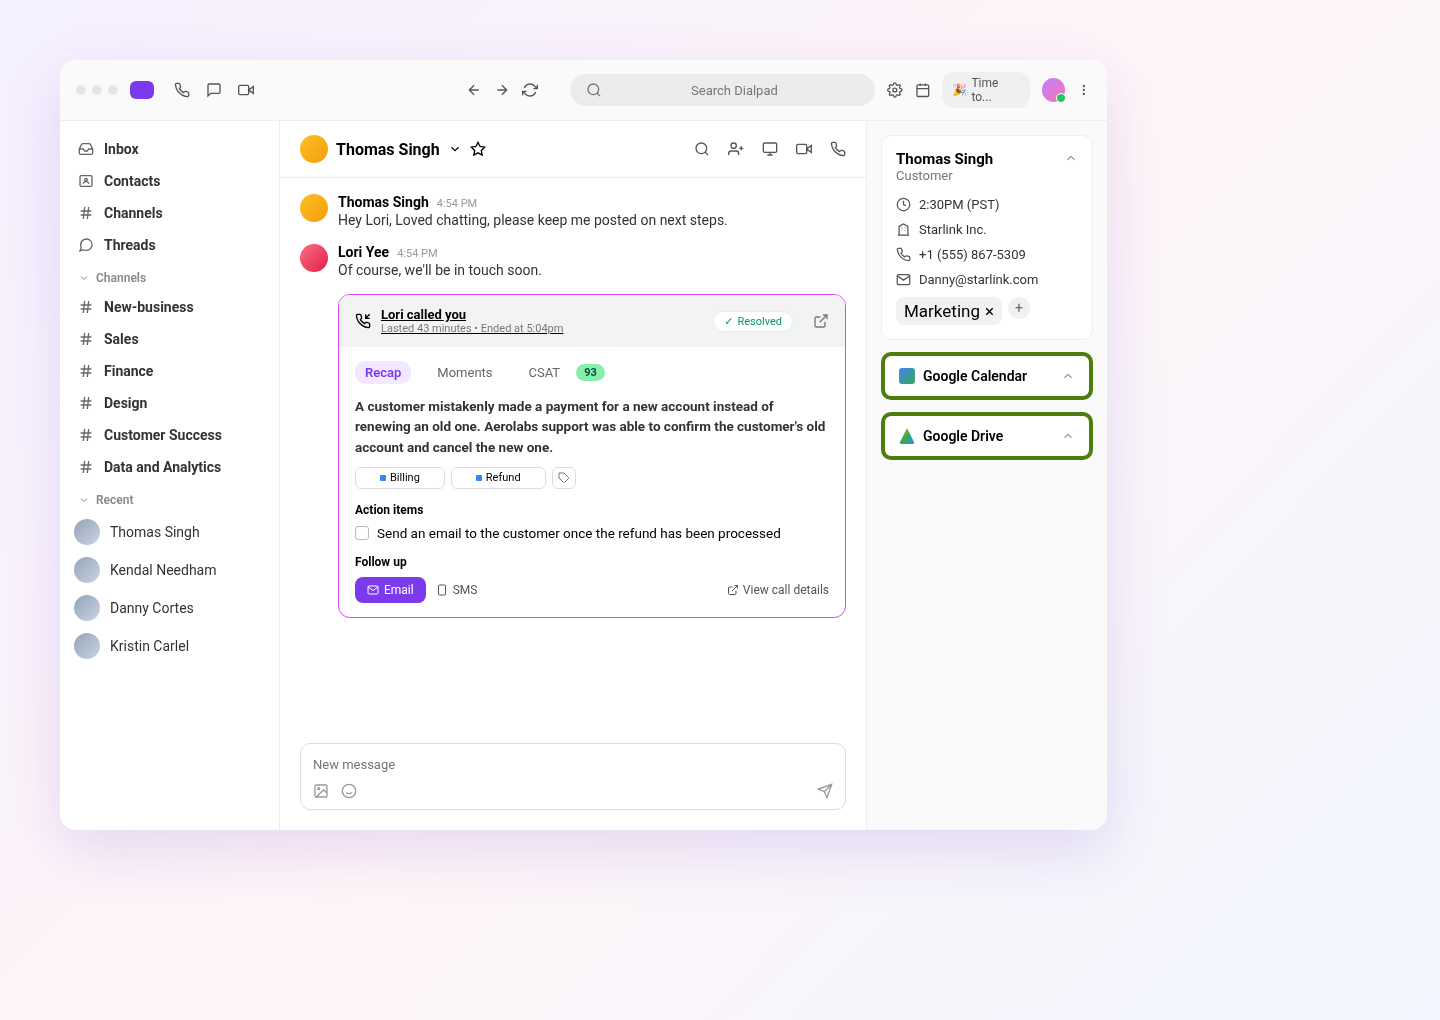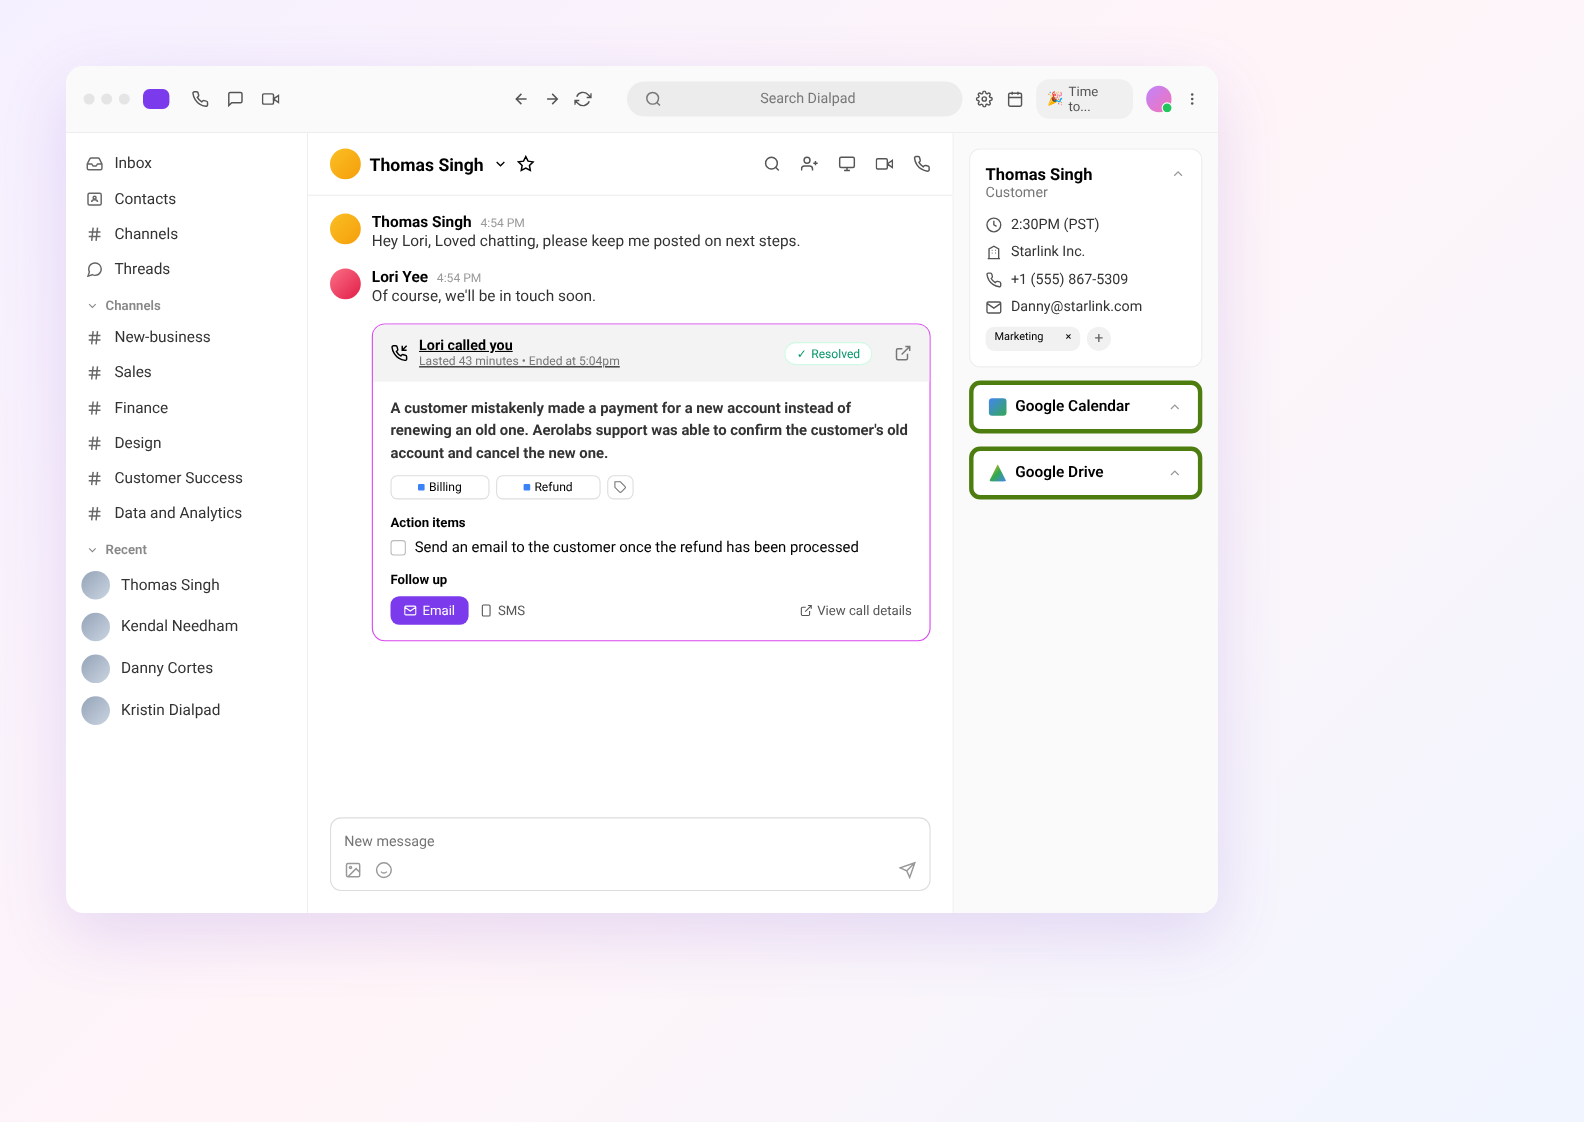--- a/index.html
+++ b/index.html
@@ -11,21 +11,21 @@
 .logo { width: 24px; height: 18px; background: #7c3aed; border-radius: 6px; }
 .titlebar-icons { display: flex; gap: 16px; color: #555; margin-left: 8px; }
 .nav-arrows { display: flex; gap: 12px; margin-left: 200px; color: #555; }
 .search-box { background: #ececec; border-radius: 20px; padding: 8px 16px; display: flex; align-items: center; gap: 8px; width: 310px; color: #777; font-size: 13px; margin-left: 20px; }
 .titlebar-right { margin-left: auto; display: flex; align-items: center; gap: 12px; color: #555; }
 .time-chip { background: #f0f0f0; border-radius: 12px; padding: 4px 10px; font-size: 12px; display: flex; align-items: center; gap: 4px; }
 .avatar-sm { width: 24px; height: 24px; border-radius: 50%; background: linear-gradient(135deg, #c084fc, #f472b6); position: relative; }
 .avatar-sm::after { content: ''; position: absolute; bottom: -1px; right: -1px; width: 8px; height: 8px; background: #22c55e; border-radius: 50%; border: 1.5px solid #fff; }
 .main-layout { display: flex; flex: 1; overflow: hidden; }
 .sidebar { width: 220px; border-right: 1px solid #eee; padding: 12px 0; overflow-y: auto; }
-.nav-item { display: flex; align-items: flex-end; gap: 10px; padding: 8px 18px; color: #333; font-size: 14px; cursor: pointer; }
+.nav-item { display: flex; align-items: flex-end; gap: 10px; padding: 8px 18px; color: #333; font-size: 14px; cursor: pointer; font-weight: bold; }
 .nav-item svg { width: 16px; height: 16px; color: #666; }
 .section-header { display: flex; align-items: center; gap: 6px; padding: 10px 18px 6px; color: #888; font-size: 12px; font-weight: 600; }
 .recent-item { display: flex; align-items: center; gap: 10px; padding: 6px 14px; font-size: 14px; color: #333; cursor: pointer; }
 .recent-avatar { width: 26px; height: 26px; border-radius: 50%; background: linear-gradient(135deg, #94a3b8, #cbd5e1); }
 .content { flex: 1; display: flex; flex-direction: column; border-right: 1px solid #eee; }
 .content-header { display: flex; align-items: center; padding: 14px 20px; border-bottom: 1px solid #eee; gap: 8px; }
 .header-avatar { width: 28px; height: 28px; border-radius: 50%; background: linear-gradient(135deg, #fbbf24, #f59e0b); }
 .header-name { font-weight: 700; font-size: 16px; }
 .header-actions { margin-left: auto; display: flex; gap: 18px; color: #555; }
 .messages { flex: 1; overflow-y: auto; padding: 16px 20px; }
@@ -65,21 +65,21 @@
 .composer-tools { display: flex; gap: 12px; margin-top: 10px; color: #999; align-items: center; }
 .send-icon { margin-left: auto; }
 .rightpanel { width: 240px; padding: 14px; display: flex; flex-direction: column; gap: 12px; background: #fafafa; }
 .panel-card { background: #fff; border: 1px solid #eee; border-radius: 10px; padding: 14px; }
 .panel-title-row { display: flex; align-items: flex-start; justify-content: space-between; }
 .panel-name { font-weight: 700; font-size: 15px; }
 .panel-sub { color: #777; font-size: 13px; margin-bottom: 14px; }
 .info-row { display: flex; align-items: center; gap: 8px; font-size: 13px; color: #333; margin-bottom: 10px; }
 .info-row svg { width: 15px; height: 15px; color: #555; }
 .tag-area { display: flex; gap: 6px; margin-top: 4px; }
-.gray-chip { background: #f1f1f1; border-radius: 8px; padding: 4px 8px; font-size: 10px; display: flex; gap: 20px; }
+.gray-chip { background: #f1f1f1; border-radius: 8px; padding: 4px 8px; font-size: 17px; display: flex; align-items: center; gap: 5px; }
 .add-chip { background: #f1f1f1; border-radius: 50%; width: 22px; height: 22px; display: flex; align-items: center; justify-content: center; font-size: 14px; color: #666; }
 .integration-card { background: #fff; border: 4px solid #4d7c0f; border-radius: 10px; padding: 12px 14px; display: flex; align-items: center; gap: 8px; font-size: 14px; font-weight: 600; }
 .int-icon { width: 16px; height: 16px; border-radius: 3px; }
 .gcal { background: linear-gradient(135deg, #4285f4, #34a853); }
 .gdrive { background: linear-gradient(135deg, #fbbc04, #34a853, #4285f4); clip-path: polygon(50% 0, 100% 100%, 0 100%); }
 .icon { width: 16px; height: 16px; }
 .chev { margin-left: auto; color: #999; }
 </style>
 </head>
 <body>
@@ -230,21 +230,21 @@
       <div class="recent-item">
           <div class="recent-avatar"></div>
           <span>Kendal Needham</span>
         </div>
       <div class="recent-item">
           <div class="recent-avatar"></div>
           <span>Danny Cortes</span>
         </div>
       <div class="recent-item">
           <div class="recent-avatar"></div>
-          <span>Kristin Dialpad</span>
+          <span>Kristin Carlel</span>
         </div>
     </div>
 
     <div class="content">
       <div class="content-header">
         <div class="header-avatar"></div>
         <span class="header-name">Thomas Singh</span>
         <svg class="icon" viewBox="0 0 24 24" fill="none" stroke="currentColor" stroke-width="2" style="width:14px">
             <path d="M6 9l6 6 6-6"></path>
           </svg>
@@ -305,20 +305,26 @@
             </div>
             <div class="resolved-badge">
                 <span>✓</span>
                 <span>Resolved</span>
               </div>
             <svg class="icon" viewBox="0 0 24 24" fill="none" stroke="currentColor" stroke-width="2" style="margin-left:10px;color:#777">
                 <path d="M18 13v6a2 2 0 0 1-2 2H5a2 2 0 0 1-2-2V8a2 2 0 0 1 2-2h6M15 3h6v6M10 14L21 3"></path>
               </svg>
           </div>
           <div class="call-body">
+            <div class="tabs">
+              <div class="tab active">Recap</div>
+              <div class="tab">Moments</div>
+              <div class="tab">CSAT</div>
+              <div class="csat-score">93</div>
+            </div>
             <div class="recap-text">A customer mistakenly made a payment for a new account instead of renewing an old one. Aerolabs support was able to confirm the customer's old account and cancel the new one.</div>
             <div class="tags-row">
               <div class="tag-chip">
                   <div class="tag-dot"></div>
                   <span>Billing</span>
                 </div>
               <div class="tag-chip">
                   <div class="tag-dot"></div>
                   <span>Refund</span>
                 </div>

